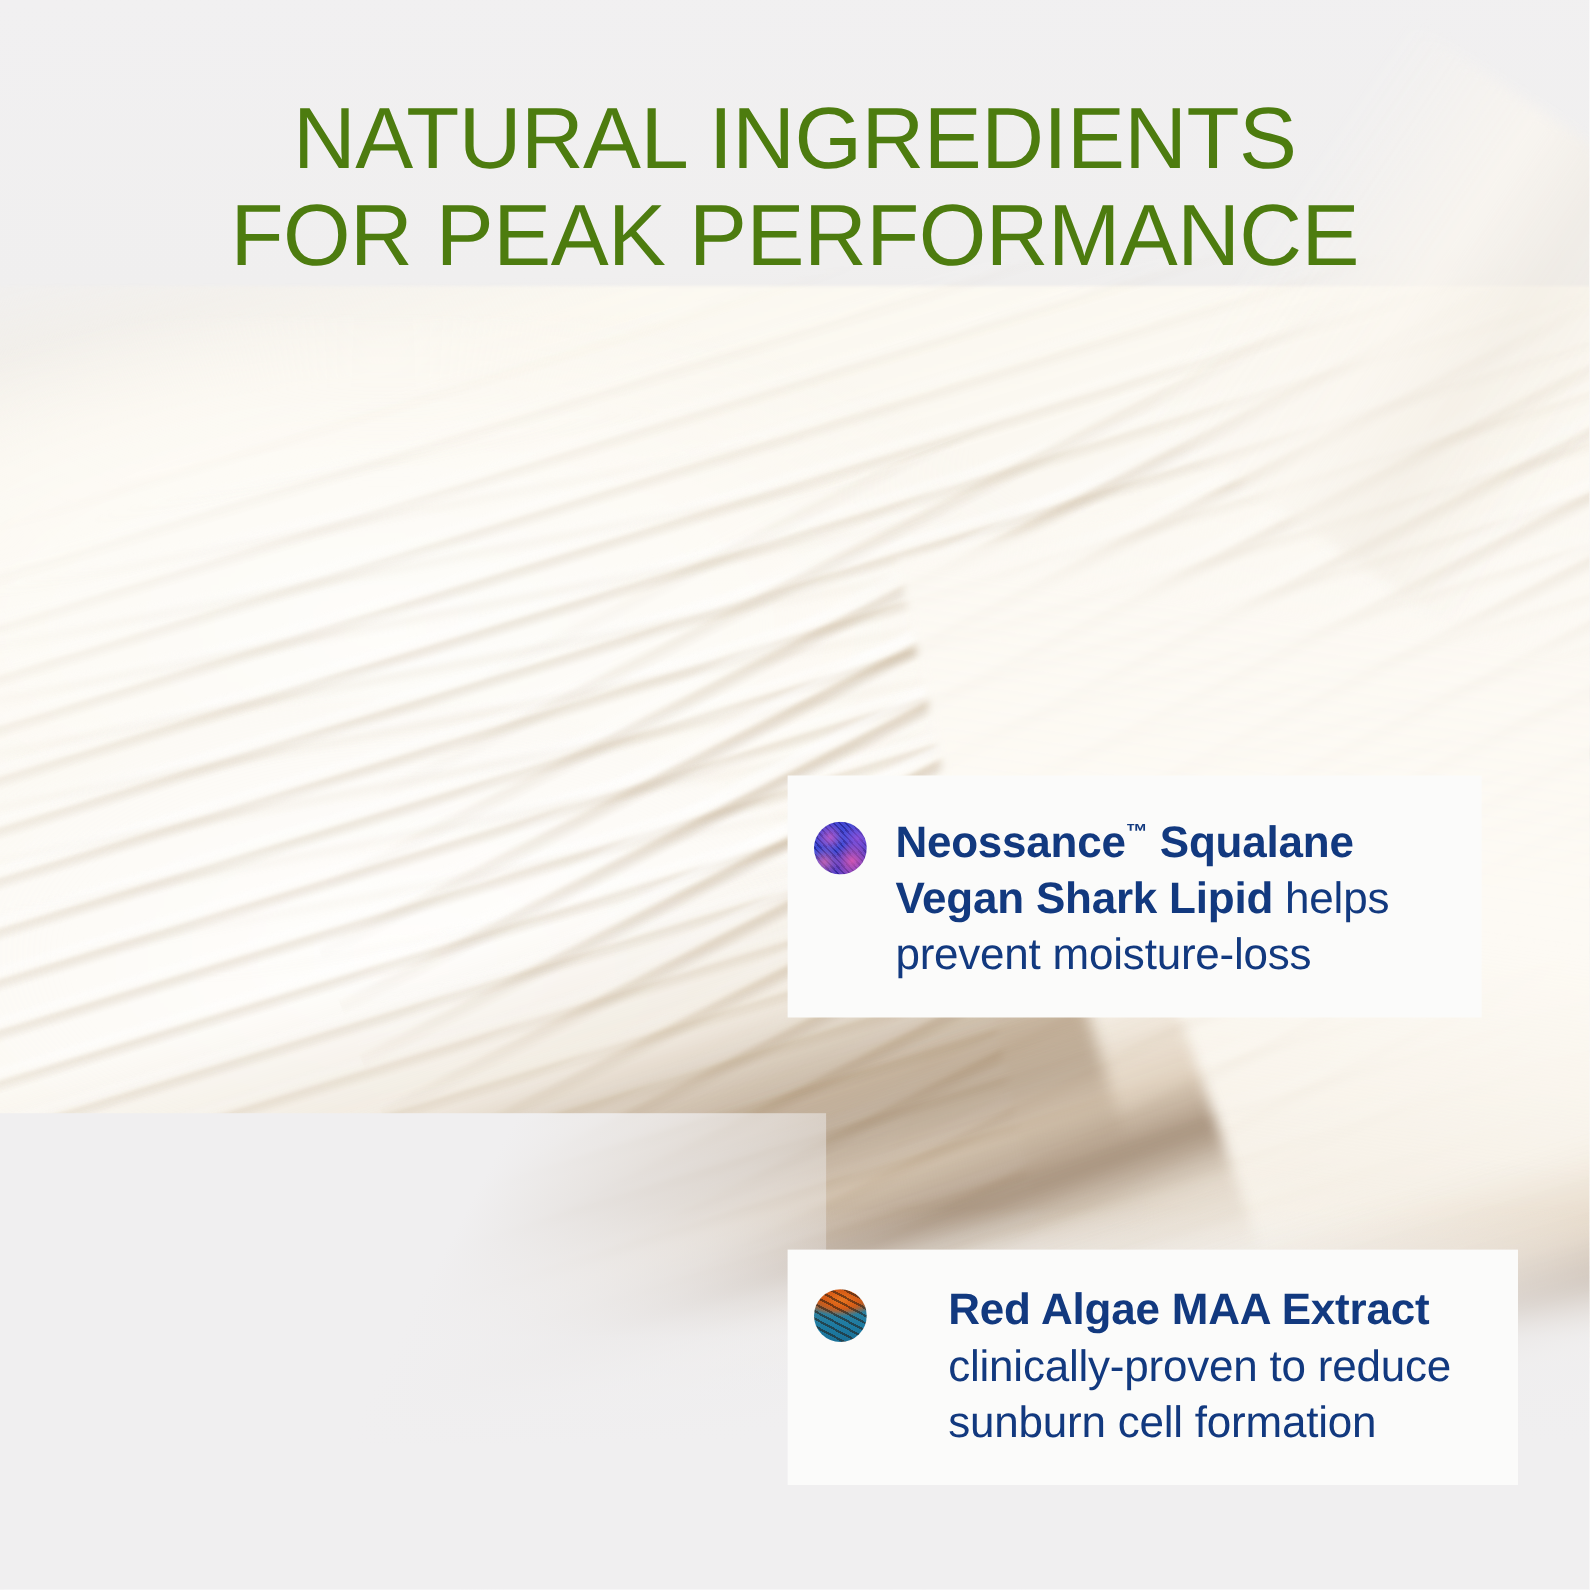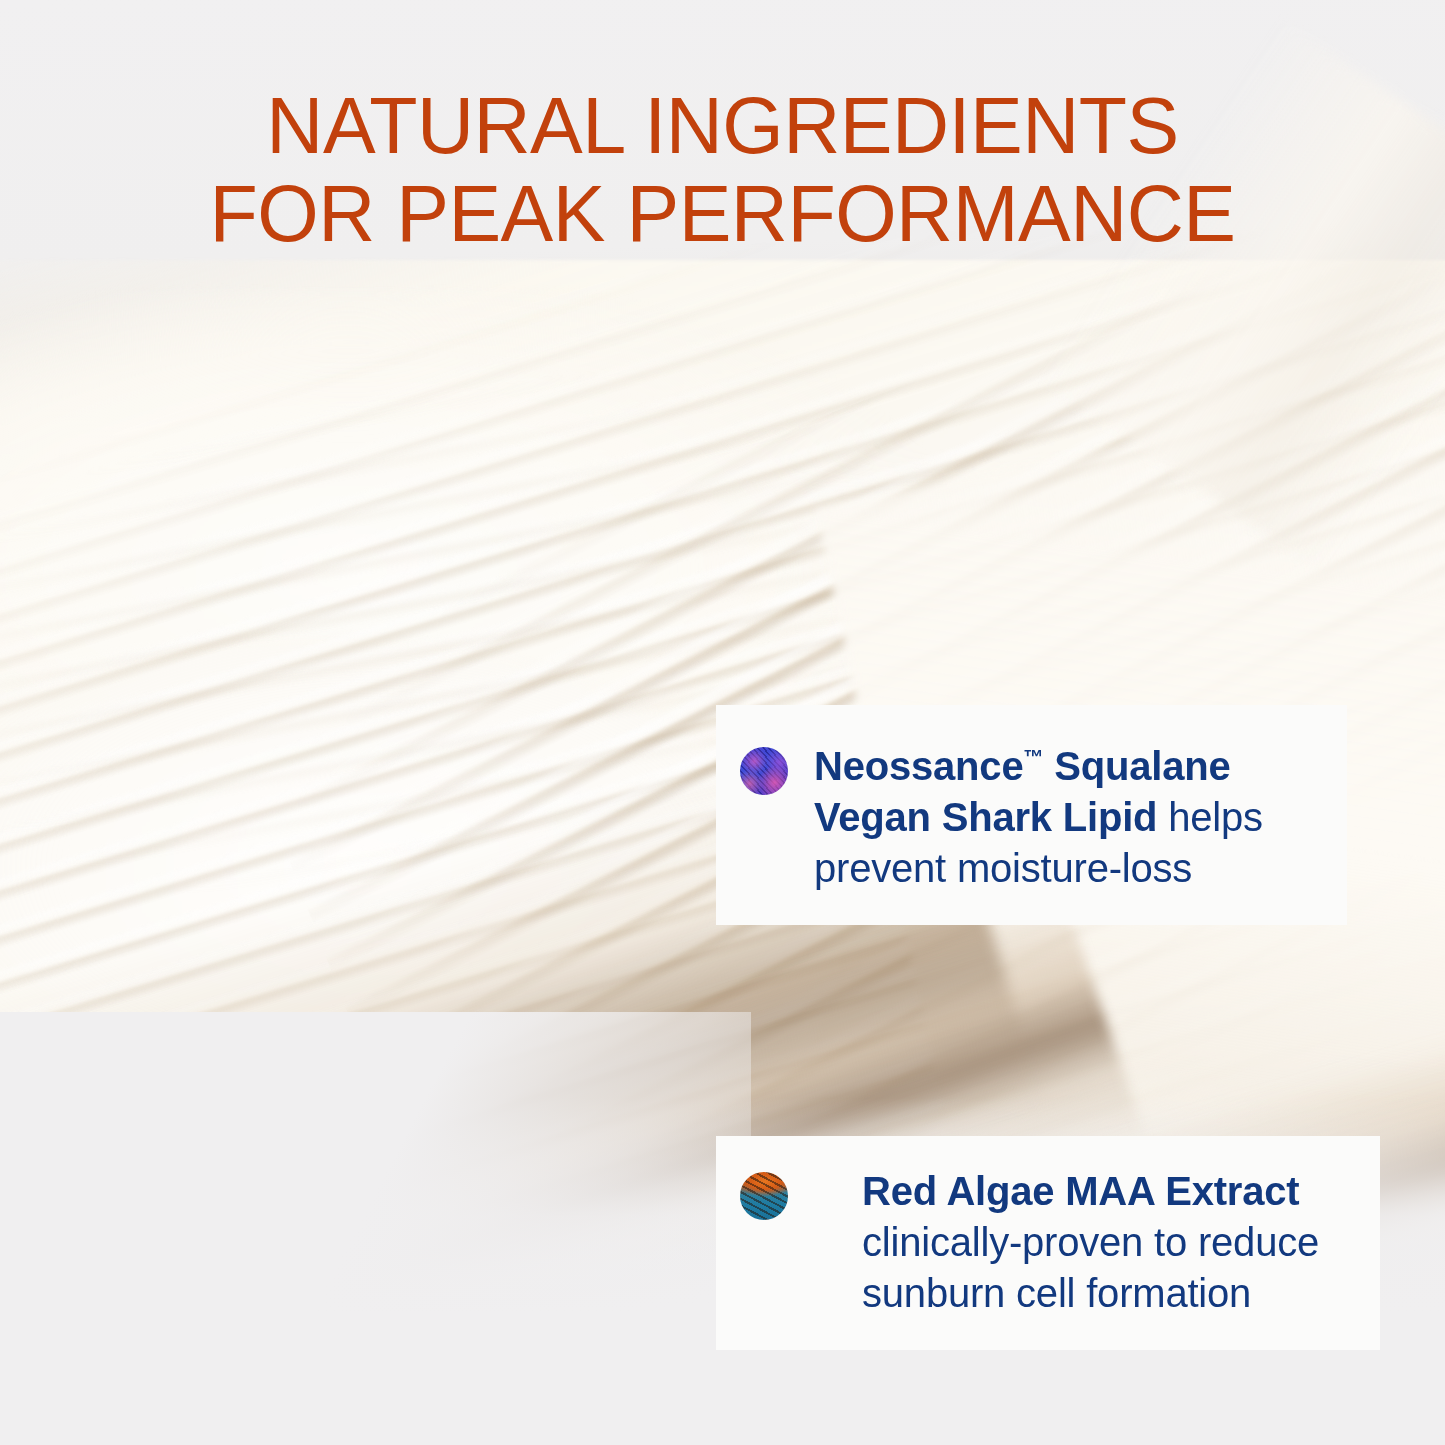--- a/index.html
+++ b/index.html
@@ -237,21 +237,21 @@
     background: linear-gradient(118deg, #f0eff0 0%, #f0eff0 48%, rgba(240,239,240,0.6) 72%, rgba(240,239,240,0) 100%);
   }
 
   
   .heading {
     position: absolute;
     left: 0;
     top: 82px;
     width: 1445px;
     text-align: center;
-    color: #c2410c;
+    color: #4d7c0f;
     font-size: 79px;
     line-height: 1.12;
     letter-spacing: -0.5px;
     font-weight: 400;
     white-space: pre-line;
   }
 
   
   .card {
     position: absolute;

